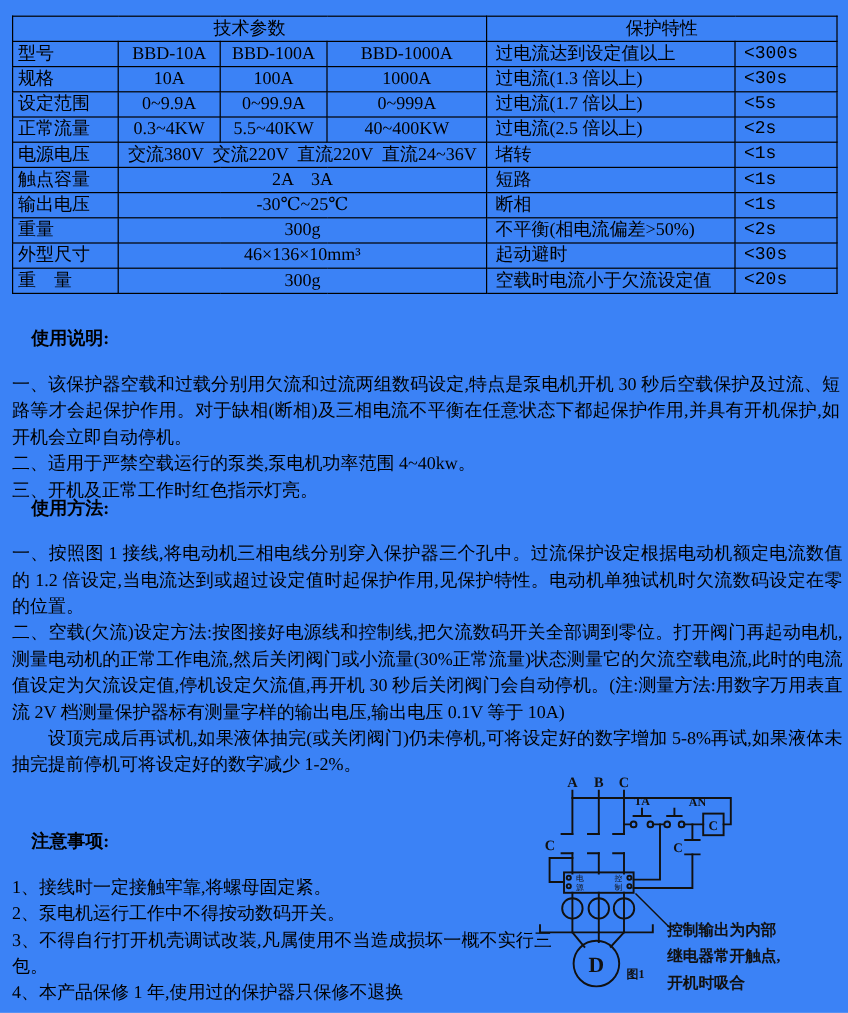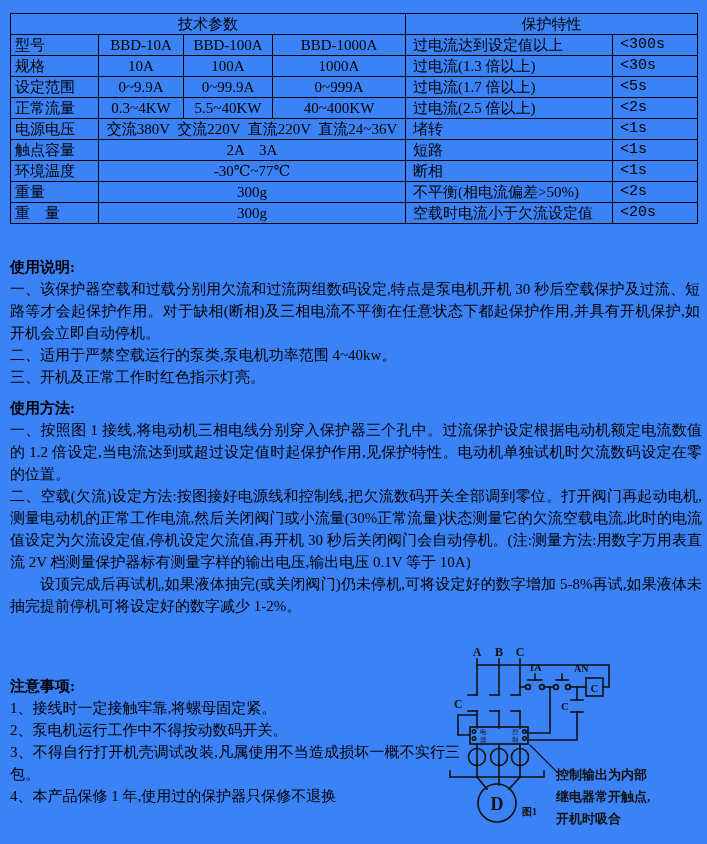--- a/index.html
+++ b/index.html
@@ -12,21 +12,21 @@
   .spec-table td{border:1.4px solid #000;height:20px;padding:0 4px;line-height:1.2;
                  white-space:nowrap;overflow:hidden;}
   .spec-table td.hdr{text-align:center;}
   .spec-table td.lbl{padding-left:4px;}
   .spec-table td.ctr{text-align:center;}
   .spec-table td.prot{padding-left:7px;font-family:Liberation Serif, serif;}
   .spec-table td.time{padding-left:7px;font-family:Liberation Mono, monospace;}
   .ws-pre{white-space:pre !important;}
   
   .sec{position:absolute;left:10px;font-size:15px;line-height:22px;}
-  .sec h3{margin:0;font-size:15px;line-height:22px;font-weight:bold;}
+  .sec h3{margin:16px;font-size:15px;line-height:22px;font-weight:bold;}
   .sec p{margin:0;text-align:justify;}
   #sec-usage{top:256px;width:690px;}
   #sec-methods{top:397px;width:692px;}
   #sec-cautions{top:675px;width:450px;}
   .indent{text-indent:2em;}
   
   .fig{position:absolute;left:446px;top:645px;width:261px;height:199px;}
   .fig svg{display:block;}
 </style>
 </head>
@@ -86,30 +86,36 @@
       <td class="prot">堵转</td>
       <td class="time">&lt;1s</td>
     </tr>
     <tr>
       <td class="lbl">触点容量</td>
       <td class="ctr ws-pre" colspan="3">2A    3A</td>
       <td class="prot">短路</td>
       <td class="time">&lt;1s</td>
     </tr>
     <tr>
-      <td class="lbl">环境温度</td>
-      <td class="ctr" colspan="3">-30℃~77℃</td>
+      <td class="lbl">输出电压</td>
+      <td class="ctr" colspan="3">-30℃~25℃</td>
       <td class="prot">断相</td>
       <td class="time">&lt;1s</td>
     </tr>
     <tr>
       <td class="lbl">重量</td>
       <td class="ctr" colspan="3">300g</td>
       <td class="prot">不平衡(相电流偏差&gt;50%)</td>
       <td class="time">&lt;2s</td>
+    </tr>
+    <tr>
+      <td class="lbl">外型尺寸</td>
+      <td class="ctr" colspan="3">46×136×10mm³</td>
+      <td class="prot">起动避时</td>
+      <td class="time">&lt;30s</td>
     </tr>
     <tr>
       <td class="lbl">重　量</td>
       <td class="ctr" colspan="3">300g</td>
       <td class="prot">空载时电流小于欠流设定值</td>
       <td class="time">&lt;20s</td>
     </tr>
   </tbody>
     </table>
 

